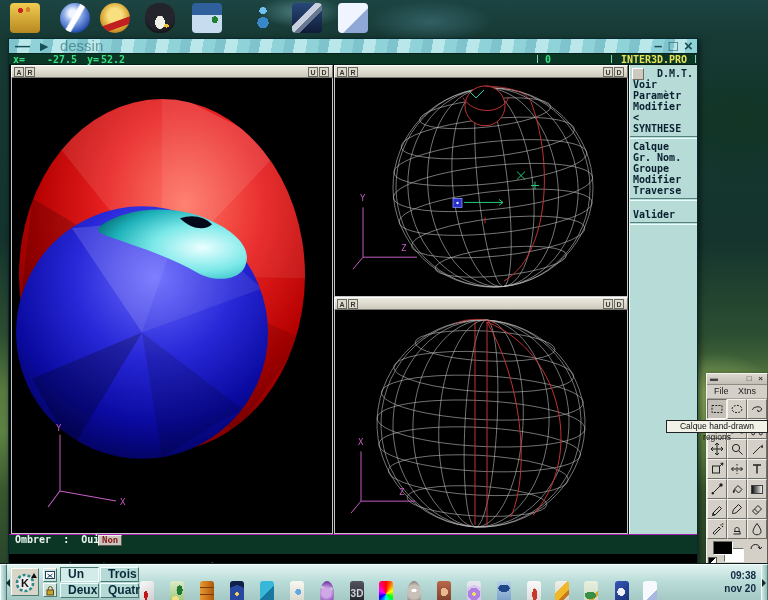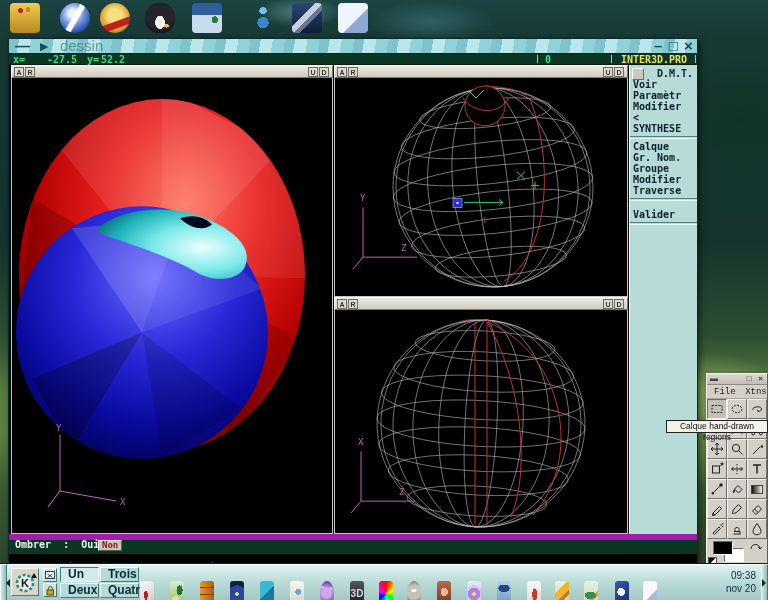--- a/index.html
+++ b/index.html
@@ -39,36 +39,36 @@
 .vp-head .lb{position:absolute;left:2px;top:1px;}
 .vp-head .rb{position:absolute;right:2px;top:1px;}
 .vp-head b{display:inline-block;width:10px;height:10px;border:1px solid #6a6a64;font-size:7px;font-weight:bold;color:#333;text-align:center;line-height:9px;background:#dedacc;margin-right:1px;vertical-align:top;}
 .vp-body{position:absolute;left:0;top:13px;right:0;bottom:0;background:#000;border:1px solid #c4c4c4;border-top:none;}
 .vp-body svg{display:block;width:100%;height:100%;}
 #menucol{position:absolute;left:620px;top:0;width:68px;height:469px;background:#b7dbd7;border-left:1px solid #eafffc;font-family:"DejaVu Sans Mono",monospace;font-weight:bold;font-size:10px;color:#0a2030;padding-top:3px;}
 #menucol .sq{position:absolute;left:2px;top:3px;width:12px;height:12px;background:#cdc9c0;border:1px solid;border-color:#fff #6e6e66 #6e6e66 #fff;}
 .mi{display:block;line-height:11px;padding-left:3px;white-space:pre;cursor:default;}
 .mi.right{text-align:right;padding-right:4px;}
 .mrule{height:3px;margin:2px 0;border-top:1px solid #56807c;border-bottom:1px solid #e8fffb;}
-#statusgreen{position:absolute;left:0;top:495px;right:0;height:20px;background:#0b3626;font-family:"DejaVu Sans Mono",monospace;font-weight:bold;font-size:10px;color:#e9f5ee;border-top:6px solid #a21caf;}
+#statusgreen{position:absolute;left:0;top:495px;right:0;height:20px;background:#0b3626;font-family:"DejaVu Sans Mono",monospace;font-weight:bold;font-size:10px;color:#e9f5ee;border-top:1px solid #a21caf;}
 #statusgreen .l1,#statusgreen .l2{position:absolute;left:0;right:0;height:10px;line-height:10px;}
 #statusgreen .l1{top:0;}#statusgreen .l2{top:10px;}
 #statusgreen span{position:absolute;white-space:pre;}
 .nonbtn{background:#c9c5bc;color:#8b1a1a;border:1px solid;border-color:#f2efe8 #5c5c54 #5c5c54 #f2efe8;padding:0 3px;font-size:9px;line-height:9px;top:0;}
 #statusblack{position:absolute;left:0;top:515px;right:0;height:9px;background:#000;font-family:"DejaVu Sans Mono",monospace;font-weight:bold;font-size:9px;line-height:9px;white-space:pre;}
 #statusblack .cy{color:#35d4d4;}
 #statusblack .wh{color:#fff;}
 
 #toolbox{position:absolute;left:706px;top:373px;width:62px;height:195px;background:#d4d0c8;border:1px solid;border-color:#f4f2ec #5e5c56 #5e5c56 #f4f2ec;box-shadow:1px 1px 4px rgba(0,0,0,.5);}
 #tb-title{position:relative;height:11px;background:linear-gradient(#dcd8d0,#c2beb6);border-bottom:1px solid #908c84;font-size:8px;line-height:10px;color:#444;}
 #tb-title .lg{margin-left:3px;font-weight:bold;}
 #tb-title .btns{position:absolute;right:2px;top:0;}
 #tb-title .btns span{display:inline-block;width:9px;text-align:center;font-weight:bold;color:#333;}
 #tb-menu{height:14px;font-size:9px;line-height:13px;color:#222;border-bottom:1px solid #a8a49c;}
-#tb-menu span{margin-left:7px;cursor:default;font-family:Liberation Mono, monospace;}
+#tb-menu span{margin-left:7px;cursor:default;}
 #tb-grid{display:grid;grid-template-columns:repeat(3,20px);grid-auto-rows:20px;}
 .cell{border:1px solid;border-color:#f4f2ec #706e68 #706e68 #f4f2ec;display:flex;align-items:center;justify-content:center;background:#d4d0c8;}
 .cell.pressed{border-color:#706e68 #f4f2ec #f4f2ec #706e68;background:#c4c0b8;}
 .cell svg{display:block;}
 .gradsw{width:12px;height:9px;background:linear-gradient(90deg,#101010,#f0f0f0);border:1px solid #404040;}
 #tb-colors{position:relative;height:28px;}
 #tb-colors .fg{position:absolute;left:6px;top:2px;width:20px;height:14px;background:#000;border:1px solid;border-color:#6e6c66 #fff #fff #6e6c66;z-index:2;}
 #tb-colors .bg2{position:absolute;left:17px;top:9px;width:20px;height:14px;background:#fff;border:1px solid;border-color:#6e6c66 #fff #fff #6e6c66;}
 #tb-colors .swap{position:absolute;left:42px;top:1px;}
 #tb-colors .mini{position:absolute;left:1px;top:18px;width:9px;height:9px;background:linear-gradient(135deg,#000 0 50%,#fff 50%);border:1px solid #555;}
@@ -97,21 +97,21 @@
 .ic-pal{border-radius:3px;background:conic-gradient(#f00,#ff0,#0f0,#0ff,#00f,#f0f,#f00);}
 .ic-gimp{border-radius:50%;background:radial-gradient(2px 3px at 40% 36%,#fff 60%,transparent 61%),radial-gradient(2px 3px at 60% 36%,#fff 60%,transparent 61%),radial-gradient(circle at 50% 42%,#c9c1b8 0 40%,#787068 72%,#383430 100%);}
 .ic-port{background:radial-gradient(6px 7px at 52% 42%,#e8b890 60%,transparent 61%),linear-gradient(#b86848,#6e3424);}
 .ic-flw{background:radial-gradient(4px 4px at 50% 50%,#f0e060 50%,transparent 51%),radial-gradient(circle at 50% 50%,#b080e0 0 42%,#d8c8f0 43% 58%,transparent 59%),linear-gradient(#e8e8f0,#c0c8d8);}
 .ic-hsv{background:radial-gradient(9px 6px at 50% 28%,#204888 62%,transparent 63%),linear-gradient(#b8d0e8,#6890c0);}
 .ic-fpen{background:radial-gradient(4px 10px at 55% 52%,#c83828 60%,transparent 61%),linear-gradient(#fafafa,#d4d4d4);}
 .ic-pcl{background:linear-gradient(135deg,transparent 0 30%,#f0b828 31% 55%,#c87818 56% 68%,transparent 69%),linear-gradient(#f0f0e8,#c8c8c0);}
 .ic-leaf{background:radial-gradient(9px 6px at 45% 55%,#389048 62%,transparent 63%),linear-gradient(135deg,transparent 0 58%,#d8a830 59% 70%,transparent 71%),linear-gradient(#e8f0e0,#c4d4bc);}
 .ic-ship{background:radial-gradient(7px 7px at 45% 42%,#f0f0f8 56%,transparent 57%),linear-gradient(135deg,#3858b8,#102868);}
 .ic-nts{background:linear-gradient(135deg,#f8f8ff 0 55%,#a8b8e0 56%),linear-gradient(#c8d4f0,#a8b8e0);}
-#clock{position:absolute;right:12px;top:5px;width:52px;text-align:right;font-size:10px;font-weight:normal;color:#102840;line-height:13px;}
+#clock{position:absolute;right:12px;top:5px;width:52px;text-align:right;font-size:10px;font-weight:bold;color:#102840;line-height:13px;}
 </style>
 </head>
 <body>
 
 <div id="screen">
 
   <div class="dicon ic-pkg"></div>
   <div class="dicon ic-ski"></div>
   <div class="dicon ic-stamp"></div>
   <div class="dicon ic-tux"></div>

